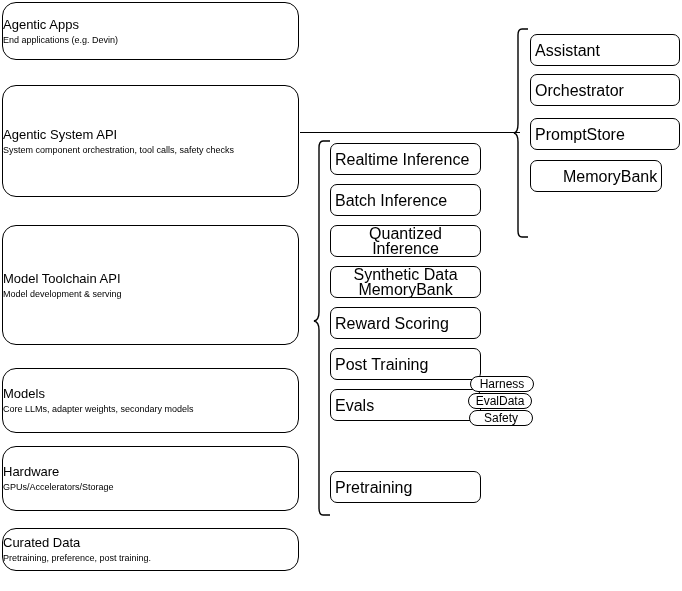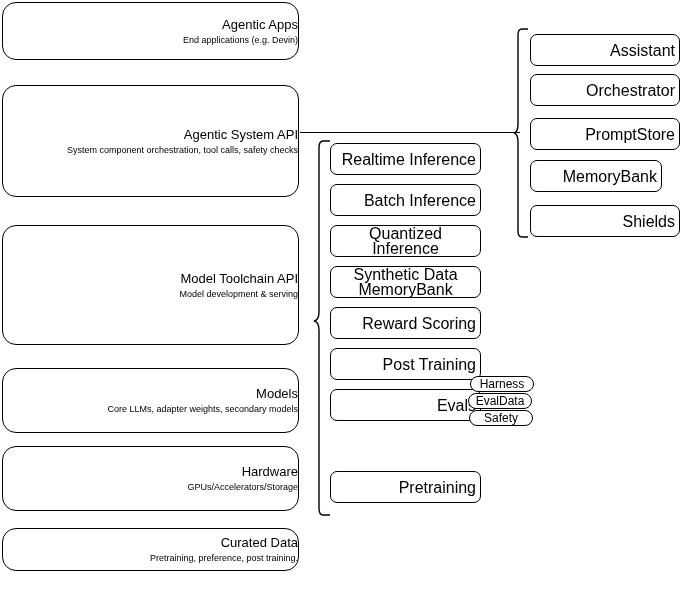--- a/index.html
+++ b/index.html
@@ -15,21 +15,21 @@
     font-family: "Liberation Sans", sans-serif;
     overflow: hidden;
   }
   .node {
     position: absolute;
     box-sizing: border-box;
     border: 1px solid #000000;
     background: #ffffff;
     display: flex;
     flex-direction: column;
-    align-items: flex-end;
+    align-items: flex-start;
     justify-content: center;
     color: #000000;
   }
   .layer {
     border-radius: 14px;
   }
   .layer .title {
     font-size: 13px;
     line-height: 16px;
     text-align: center;
@@ -117,23 +117,20 @@
   </div>
   <div class="node chip" style="left:530px; top:74px; width:150px; height:32px;">
     <span>Orchestrator</span>
   </div>
   <div class="node chip" style="left:530px; top:118px; width:150px; height:32px;">
     <span>PromptStore</span>
   </div>
   <div class="node chip" style="left:530px; top:160px; width:132px; height:32px;padding-left:32px;">
     <span>MemoryBank</span>
   </div>
-  <div class="node chip" style="left:530px; top:205px; width:150px; height:32px;">
-    <span>Shields</span>
-  </div>
 
   <div class="brace" style="left:313px; top:140px; width:18px; height:376px;">
     <svg width="18" height="376" viewBox="0 0 18 376">
       <path d="M17 1 L10 1 Q6 1 6 8 L6 172 Q6 180 1 181 Q6 182 6 190 L6 368 Q6 375 10 375 L17 375" fill="none" stroke="#000000" stroke-width="1.4"></path>
     </svg>
   </div>
 
   <div class="node chip" style="left:330px; top:143px; width:151px; height:32px;">
     <span>Realtime Inference</span>
   </div>

